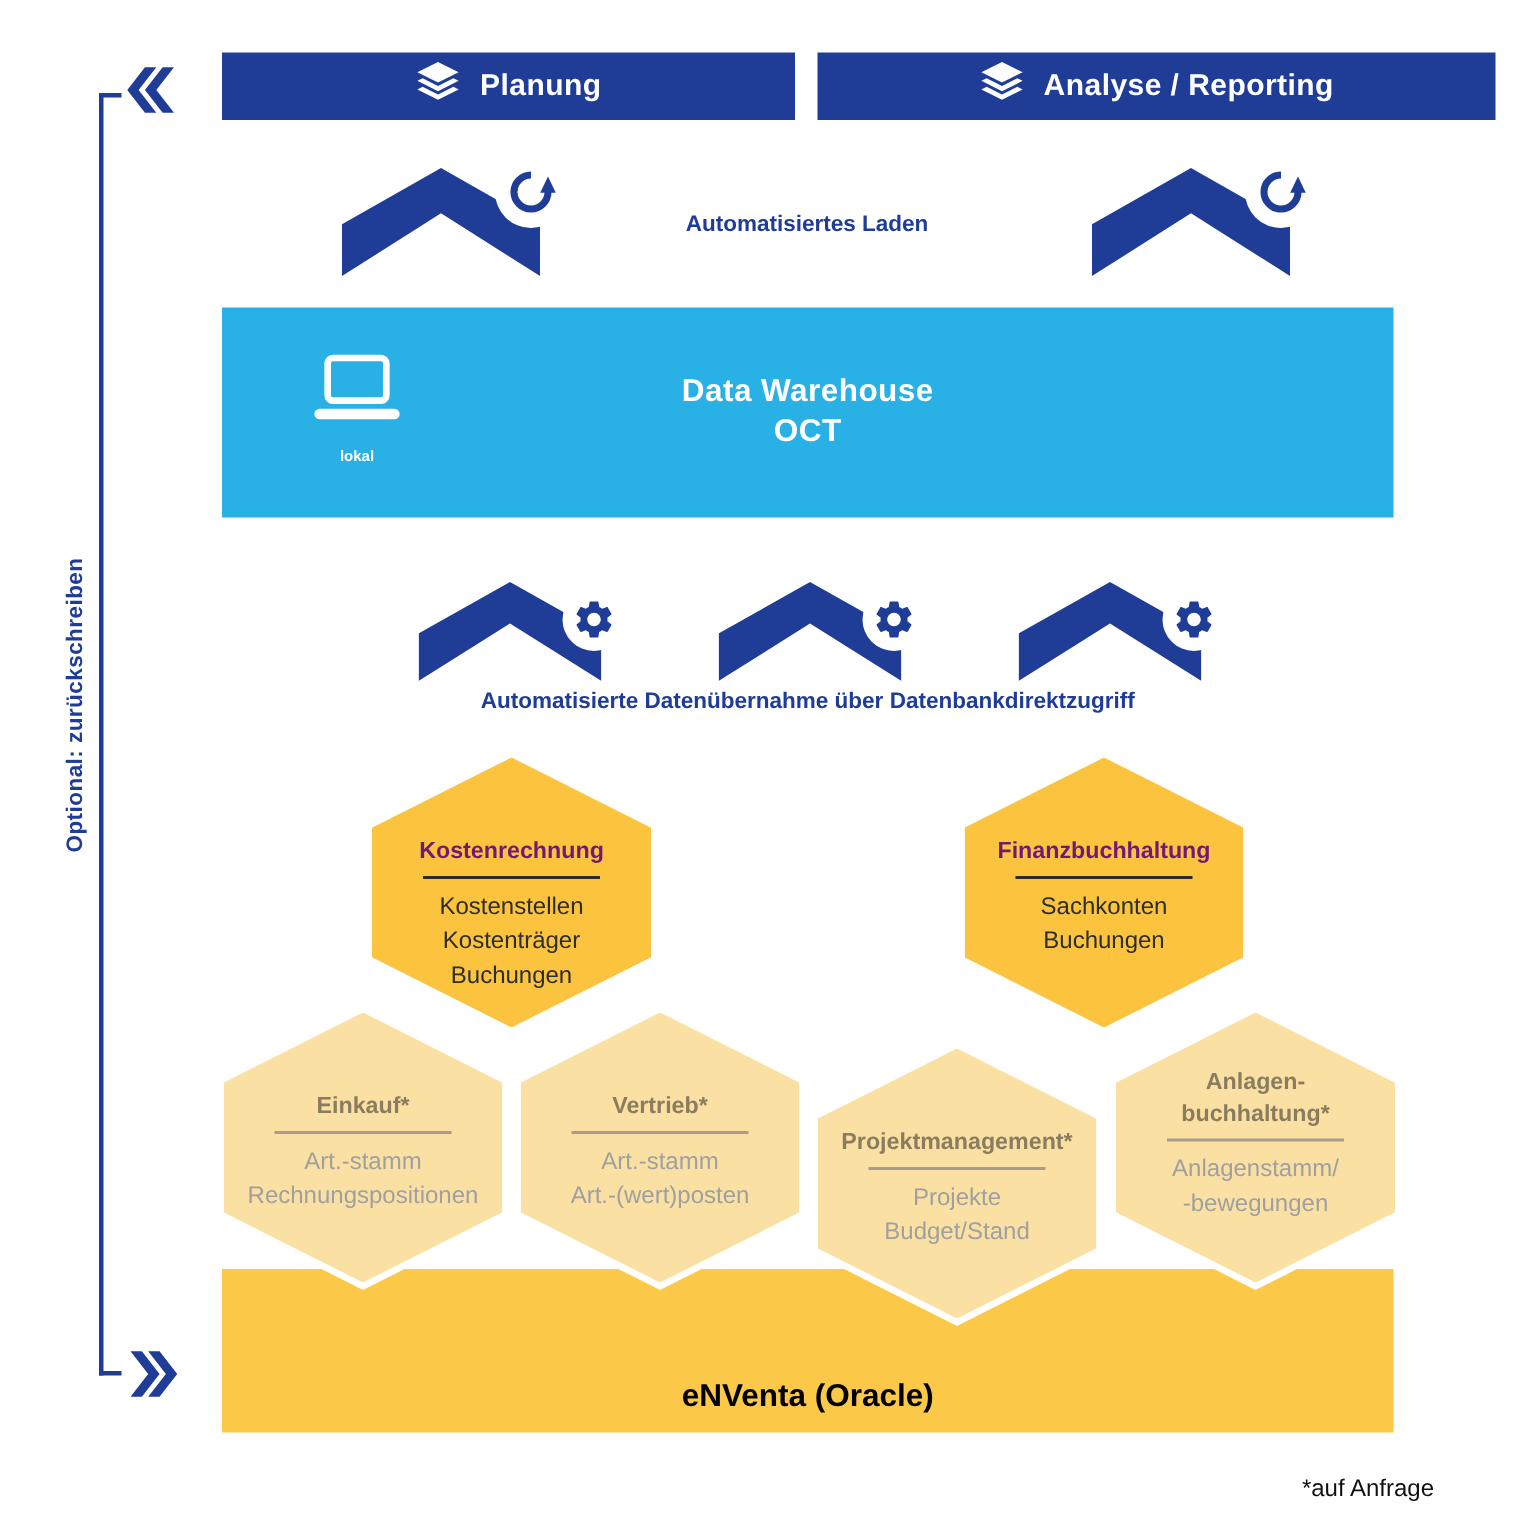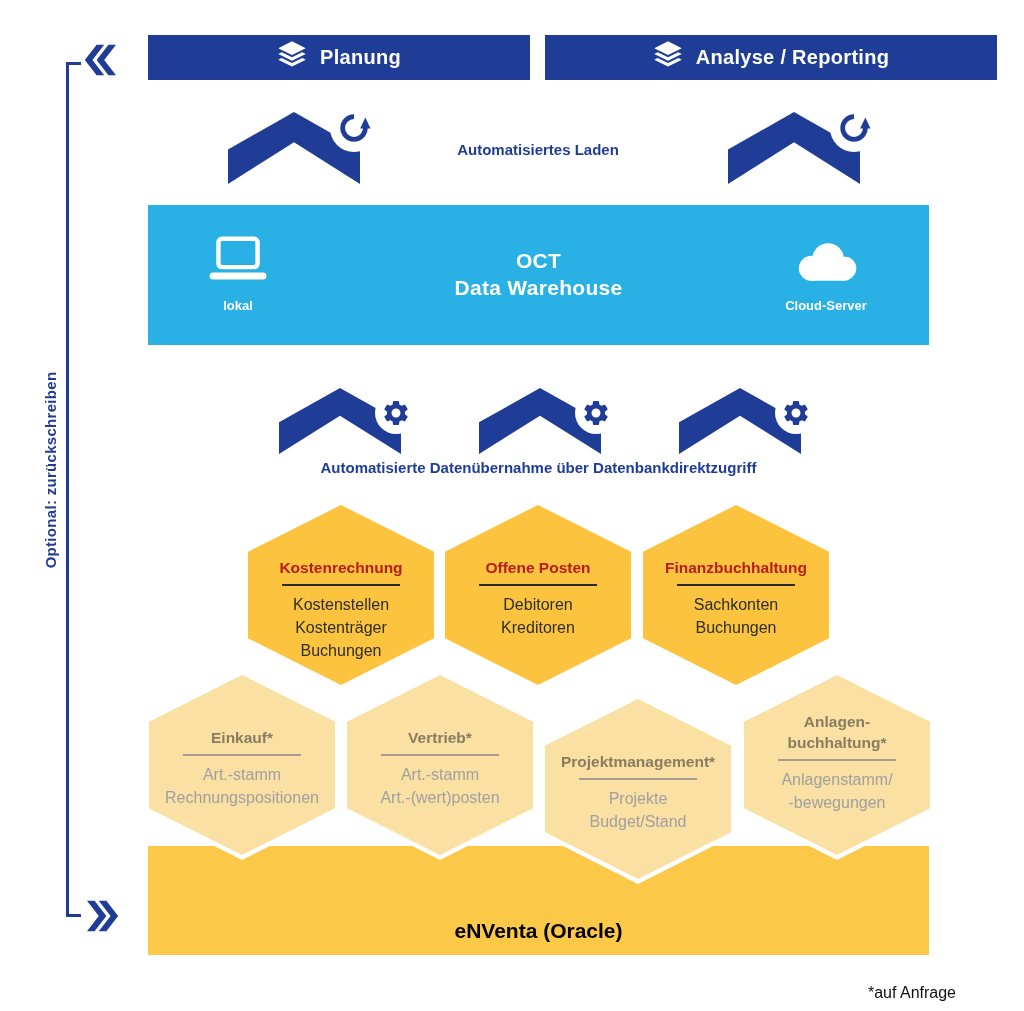--- a/index.html
+++ b/index.html
@@ -22,29 +22,29 @@
   .badge{position:absolute;background:#fff;border-radius:50%;display:flex;align-items:center;justify-content:center;}
   .badge.refresh{width:48px;height:48px;right:-18px;top:-8px;}
   .badge.gearb{width:42px;height:42px;right:-16px;top:4px;}
   .caption{position:absolute;color:var(--navy);font-weight:bold;font-size:15px;text-align:center;}
   
   .wh{position:absolute;left:148px;top:205px;width:781px;height:140px;background:var(--cyan);color:#fff;}
   .wh-title{position:absolute;left:0;right:0;top:42px;text-align:center;font-size:21px;font-weight:bold;line-height:27px;letter-spacing:.3px;}
   .wh-side{position:absolute;top:30px;display:flex;flex-direction:column;align-items:center;gap:9px;}
   .wh-local{left:30px;width:120px;}
   .wh-cloud{right:36px;width:134px;}
-  .wh-side .lbl{font-size:13px;font-weight:bold;}
+  .wh-side .lbl{font-size:10px;font-weight:bold;}
   
   .hex{position:absolute;width:196px;height:190px;clip-path:var(--hexclip);background:#fff;z-index:2;}
   .hex-inner{position:absolute;left:5px;top:5px;right:5px;bottom:5px;clip-path:var(--hexclip);}
   .hex-inner.gold{background:var(--gold);}
   .hex-inner.goldlight{background:var(--goldlight);}
   .hex-content{width:172px;margin:0 auto;padding-top:52px;text-align:center;}
   .hex-content.hi{padding-top:36px;}
-  .hex-title{font-size:15.5px;font-weight:bold;color:#b91c1c;line-height:21px;}
+  .hex-title{font-size:15.5px;font-weight:bold;color:#701a75;line-height:21px;}
   .hex-title.soft{color:#8a7c5e;}
   .hex-title.narrow{max-width:128px;margin:0 auto;}
   .hex-rule{width:118px;height:2px;background:#2b2b2b;margin:6px auto 7px auto;}
   .hex-rule.soft{background:#a79d8a;}
   .hex-item{font-size:16px;color:#2e2e2e;line-height:23px;}
   .hex-item.soft{color:#a0a0a0;}
   
   .band{position:absolute;left:148px;top:846px;width:781px;height:109px;background:var(--band);z-index:1;}
   .band-label{position:absolute;left:0;right:0;bottom:12px;text-align:center;font-size:21px;font-weight:bold;color:#000;}
   .footnote{position:absolute;top:960px;left:656px;width:300px;text-align:right;font-size:16px;color:#111;margin-top:24px;}
@@ -125,33 +125,22 @@
     <div class="wh-side wh-local">
       <span>
         <svg width="64" height="50" viewBox="0 0 36 28">
           <rect x="7" y="2" width="22" height="16" rx="2" fill="none" stroke="#fff" stroke-width="2.5"></rect>
           <rect x="2" y="21" width="32" height="4" rx="2" fill="#fff"></rect>
         </svg>
       </span>
       <span class="lbl">lokal</span>
     </div>
     <div class="wh-title">
+      <div>Data Warehouse</div>
       <div>OCT</div>
-      <div>Data Warehouse</div>
-    </div>
-    <div class="wh-side wh-cloud">
-      <span style="margin-top:4px;">
-        <svg width="74" height="46" viewBox="0 0 70 44">
-          <circle cx="21" cy="28" r="12" fill="#fff"></circle>
-          <circle cx="37" cy="19" r="15" fill="#fff"></circle>
-          <circle cx="53" cy="28" r="11" fill="#fff"></circle>
-          <rect x="16" y="26" width="44" height="14" rx="7" fill="#fff"></rect>
-        </svg>
-      </span>
-      <span class="lbl">Cloud-Server</span>
     </div>
   </div>
 
   <div class="chevron chev-md" style="left:279px;top:388px;">
     <div class="shape"></div>
     <div class="badge gearb">
       <svg width="30" height="30" viewBox="0 0 24 24">
         <path fill="#1f3c97" d="M19.14,12.94c0.04-0.3,0.06-0.61,0.06-0.94c0-0.32-0.02-0.64-0.07-0.94l2.03-1.58c0.18-0.14,0.23-0.41,0.12-0.61l-1.92-3.32c-0.12-0.22-0.37-0.29-0.59-0.22l-2.39,0.96c-0.5-0.38-1.03-0.7-1.62-0.94L14.4,2.81c-0.04-0.24-0.24-0.41-0.48-0.41h-3.84c-0.24,0-0.43,0.17-0.47,0.41L9.25,5.35C8.66,5.59,8.12,5.92,7.63,6.29L5.24,5.33c-0.22-0.08-0.47,0-0.59,0.22L2.74,8.87C2.62,9.08,2.66,9.34,2.86,9.48l2.03,1.58C4.84,11.36,4.8,11.69,4.8,12s0.02,0.64,0.07,0.94l-2.03,1.58c-0.18,0.14-0.23,0.41-0.12,0.61l1.92,3.32c0.12,0.22,0.37,0.29,0.59,0.22l2.39-0.96c0.5,0.38,1.03,0.7,1.62,0.94l0.36,2.54c0.05,0.24,0.24,0.41,0.48,0.41h3.84c0.24,0,0.44-0.17,0.47-0.41l0.36-2.54c0.59-0.24,1.13-0.56,1.62-0.94l2.39,0.96c0.22,0.08,0.47,0,0.59-0.22l1.92-3.32c0.12-0.22,0.07-0.47-0.12-0.61L19.14,12.94z M12,15.6c-1.98,0-3.6-1.62-3.6-3.6s1.62-3.6,3.6-3.6s3.6,1.62,3.6,3.6S13.98,15.6,12,15.6z"></path>
       </svg>
     </div>
@@ -182,30 +171,20 @@
     <div class="hex-inner gold">
       <div class="hex-content">
         <div class="hex-title">Kostenrechnung</div>
         <div class="hex-rule"></div>
         <div class="hex-item">Kostenstellen</div>
         <div class="hex-item">Kostenträger</div>
         <div class="hex-item">Buchungen</div>
       </div>
     </div>
   </div>
-  <div class="hex" style="left:440px;top:500px;">
-    <div class="hex-inner gold">
-      <div class="hex-content">
-        <div class="hex-title">Offene Posten</div>
-        <div class="hex-rule"></div>
-        <div class="hex-item">Debitoren</div>
-        <div class="hex-item">Kreditoren</div>
-      </div>
-    </div>
-  </div>
   <div class="hex" style="left:638px;top:500px;">
     <div class="hex-inner gold">
       <div class="hex-content">
         <div class="hex-title">Finanzbuchhaltung</div>
         <div class="hex-rule"></div>
         <div class="hex-item">Sachkonten</div>
         <div class="hex-item">Buchungen</div>
       </div>
     </div>
   </div>

